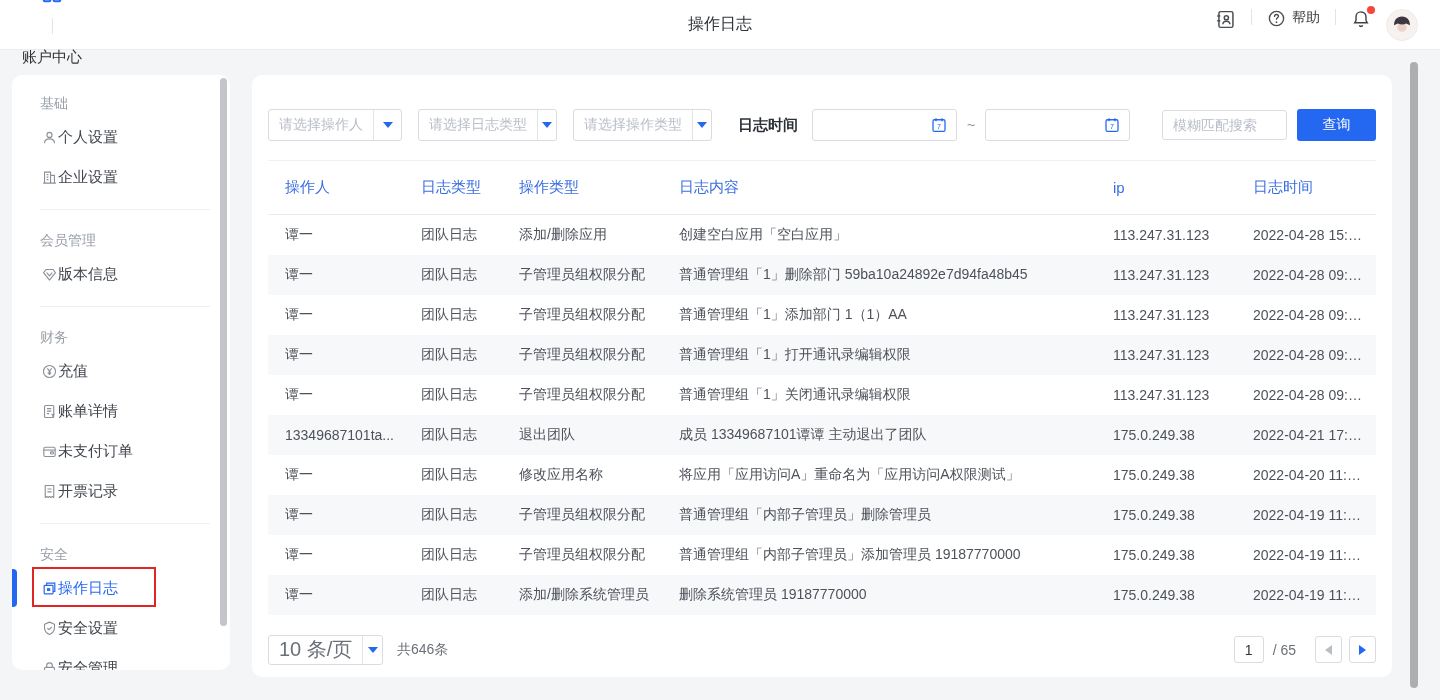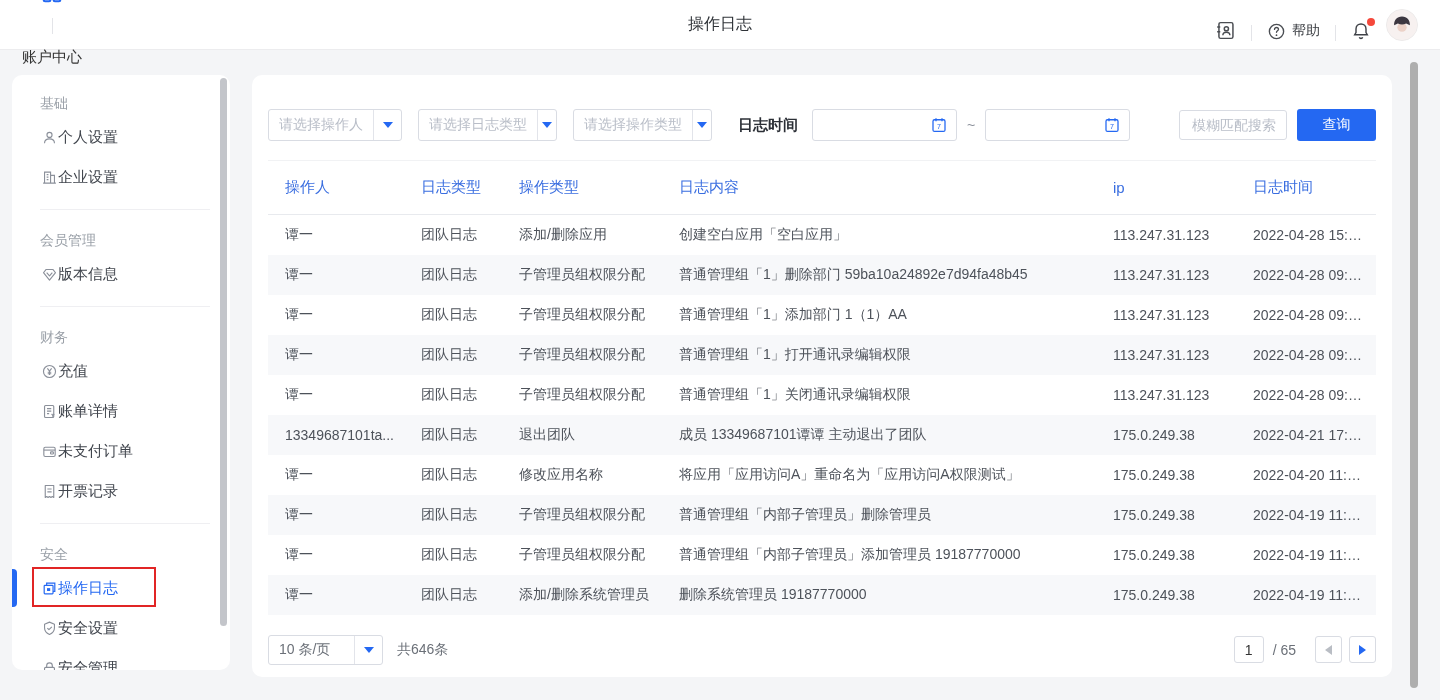--- a/index.html
+++ b/index.html
@@ -12,21 +12,21 @@
   }
   
   .topbar { position:absolute; top:0; left:0; width:1440px; height:50px;
     background:#fff; border-bottom:1px solid #ececee;
     display:flex; align-items:center; padding:0 22px; z-index:5; }
   .tb-left { display:flex; align-items:center; gap:14px;flex-direction:column; }
   .v-div { width:1px; height:16px; background:#e3e4e8; }
   .app-name { font-size:15px; color:#333; }
   .tb-title { position:absolute; left:50%; transform:translateX(-50%);
     font-size:16px; color:#2f3338; }
-  .tb-right { margin-left:auto; display:flex; align-items:flex-end; gap:15px; }
+  .tb-right { margin-left:auto; display:flex; align-items:flex-start; gap:15px; }
   .icon-btn { display:flex; align-items:center; justify-content:center; cursor:pointer; }
   .help { display:flex; align-items:center; gap:6px; font-size:14px; color:#3a3d42; cursor:pointer; }
   .bell-wrap { position:relative; cursor:pointer; display:flex; }
   .red-dot { position:absolute; top:-3px; right:-4px; width:8px; height:8px;
     border-radius:50%; background:#f5483b; }
   .avatar { width:32px; height:32px; border-radius:50%; overflow:hidden;
     border:1px solid #eceaea; background:#f7f1f0; cursor:pointer; }
 
   
   .sidebar { position:absolute; left:12px; top:75px; width:218px; height:595px;
@@ -45,34 +45,34 @@
   .side-scrollbar { position:absolute; right:3px; top:3px; width:7px; height:548px;
     background:#c3c5ca; border-radius:4px; cursor:pointer; }
 
   
   .main { position:absolute; left:252px; top:75px; width:1140px; height:602px;
     background:#fff; border-radius:10px; }
   .filters { display:flex; align-items:center; margin:33px 16px 0; height:34px; }
   .sel { height:32px; border:1px solid #d9dce3; border-radius:3px; background:#fff;
     display:flex; align-items:center; cursor:pointer; }
   .sel .ph { flex:1; padding:0 10px; font-size:14px; color:#b9bec8; white-space:nowrap; }
-  .sel .val { flex:1; padding:0 10px; font-size:14px; color:#5a5f66; white-space:nowrap; }
+  .sel .val { flex:1; padding:0 10px; font-size:20px; color:#5a5f66; white-space:nowrap; }
   .sel .sep { width:1px; align-self:stretch; background:#e2e4ea; }
   .sel .caret-box { width:27px; display:flex; align-items:center; justify-content:center; }
   .caret-down { width:0; height:0; border-left:5px solid transparent;
     border-right:5px solid transparent; border-top:6px solid #2468f2; }
   .w135 { width:134px; margin-right:16px; }
   .w140 { width:139px; margin-right:16px; }
   .time-label { font-size:15px; color:#2b2f36; font-weight:700; margin:0 14px 0 10px; white-space:nowrap; }
   .date-input { width:145px; height:32px; border:1px solid #d9dce3; border-radius:3px;
     display:flex; align-items:center; justify-content:flex-end; padding-right:8px; cursor:text; }
   .tilde { margin:0 10px; color:#8a8f99; font-size:14px; }
   .f-spacer { flex:1; }
-  .search-input { width:108px; height:30px; border:1px solid #d9dce3; border-radius:3px;
-    padding:0 10px; font-size:14px; color:#ef4444; outline:none;text-align:right; }
+  .search-input { width:125px; height:30px; border:1px solid #d9dce3; border-radius:3px;
+    padding:0 10px; font-size:14px; color:#ef4444; outline:none; }
   .search-input::placeholder { color:#b9bec8; }
   .query-btn { width:79px; height:32px; margin-left:10px; background:#2468f2; border:none;
     border-radius:3px; color:#fff; font-size:14px; cursor:pointer;font-family:Liberation Serif, serif; }
 
   
   .log-table { margin:18px 16px 0; width:1108px; border-collapse:collapse; table-layout:fixed; }
   .log-table thead th { height:54px; border-top:1px solid #f1f2f4; border-bottom:1px solid #e8eaee;
     color:#3a6ee0; font-weight:400; font-size:15px; text-align:left; padding:0; }
   .log-table th:first-child, .log-table td:first-child { padding-left:17px; }
   .log-table tbody td { height:40px; font-size:14px; color:#4d525a; padding:0 14px 0 0;

